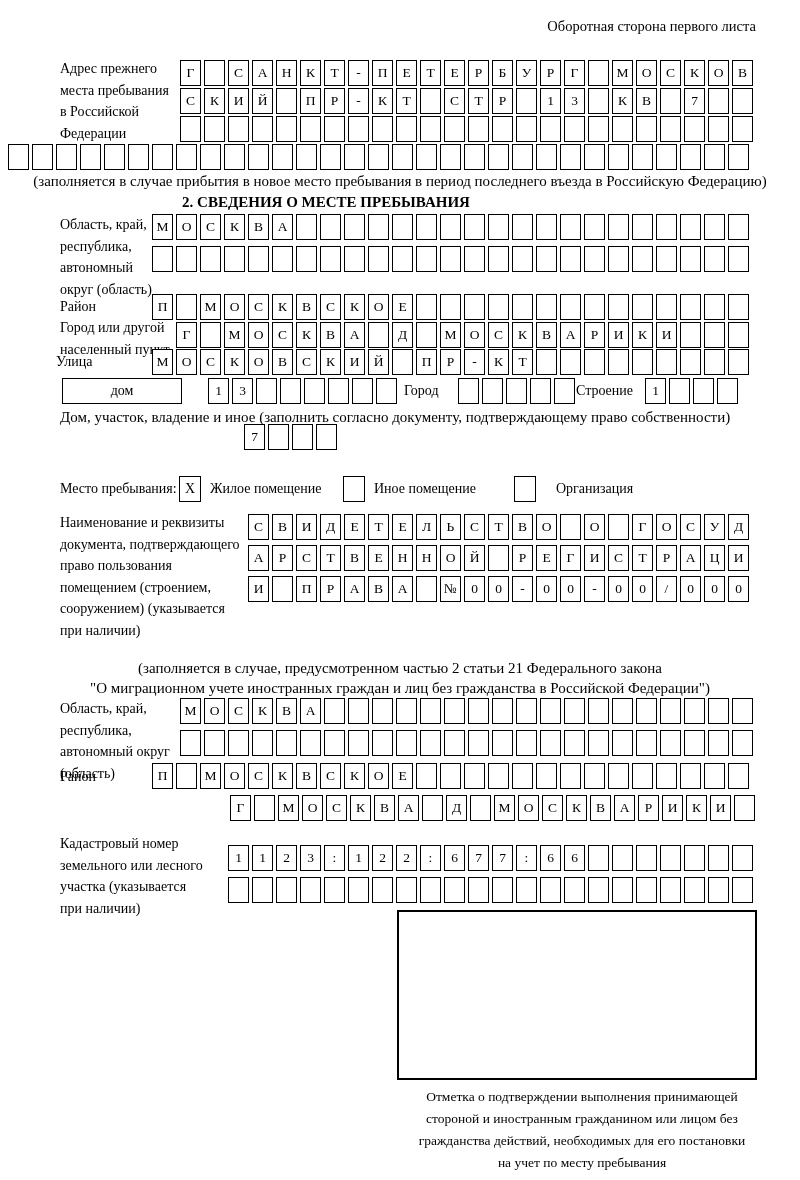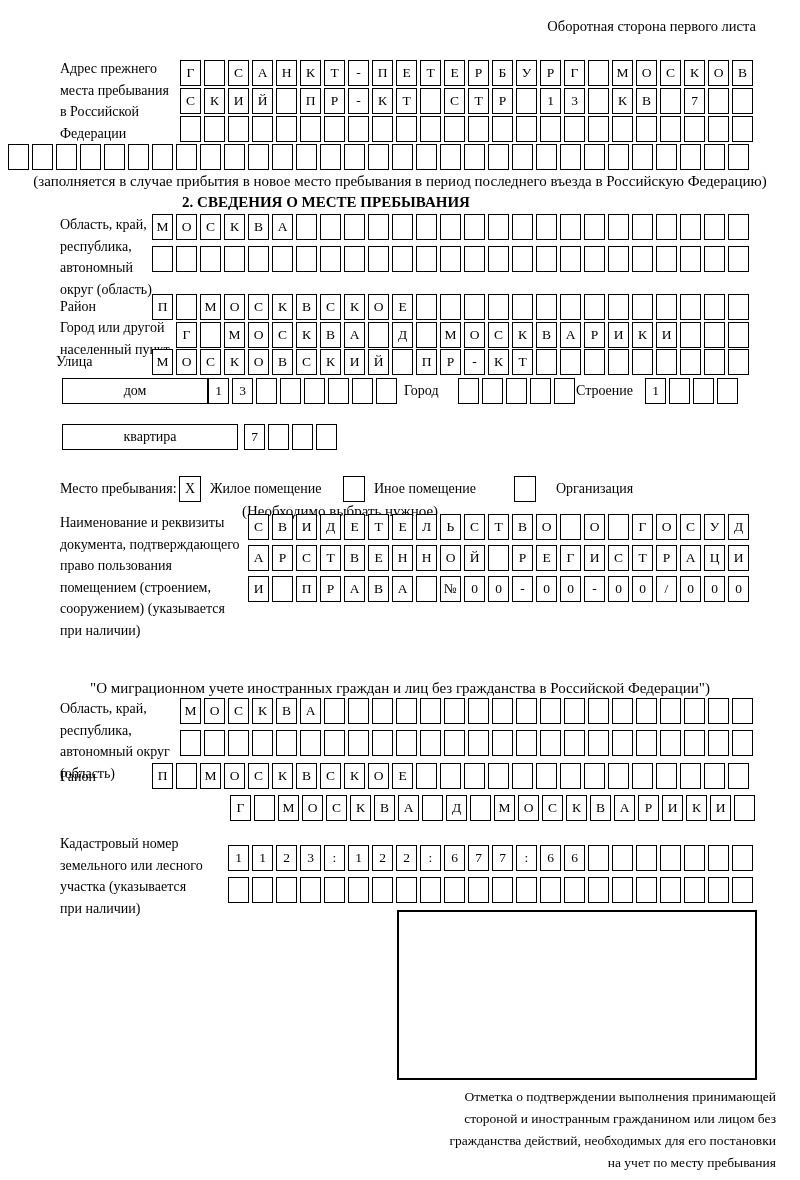--- a/index.html
+++ b/index.html
@@ -14,21 +14,21 @@
         font-size:13.5px;flex:0 0 auto;background:#fff;}
   .widebox{position:absolute;height:26px;border:1.8px solid #000;box-sizing:border-box;
         display:flex;align-items:center;justify-content:center;font-size:14px;background:#fff;}
   .checkbox{position:absolute;width:22px;height:26px;border:1.8px solid #000;box-sizing:border-box;
         display:flex;align-items:center;justify-content:center;font-size:14px;background:#fff;}
   .note{position:absolute;font-size:15px;line-height:17px;}
   .center{left:0;width:800px;text-align:center;}
   .sec-title{position:absolute;left:0;width:652px;text-align:center;font-weight:bold;font-size:15px;}
   .bigbox{position:absolute;left:397px;top:910px;width:360px;height:170px;
         border:2px solid #000;box-sizing:border-box;background:#fff;}
-  .caption{position:absolute;left:388px;top:1086px;width:388px;text-align:right;
+  .caption{position:absolute;left:388px;top:1086px;width:388px;text-align:center;
         font-size:13.5px;line-height:22px;white-space:pre-line;}
 </style>
 </head>
 <body>
 
 <div class="page">
 
   <div class="corner">Оборотная сторона первого листа</div>
 
   <div class="label" style="left:60px;top:58px">Адрес прежнего
@@ -289,21 +289,21 @@
       <div class="cell"></div>
       <div class="cell"></div>
       <div class="cell"></div>
       <div class="cell"></div>
       <div class="cell"></div>
       <div class="cell"></div>
       <div class="cell"></div>
       <div class="cell"></div>
     </div>
 
-  <div class="widebox" style="left:62px;top:378px;width:146px">дом</div>
+  <div class="widebox" style="left:62px;top:378px;width:120px">дом</div>
   <div class="cellrow" style="left:208px;top:378px">
       <div class="cell">1</div>
       <div class="cell">3</div>
       <div class="cell"></div>
       <div class="cell"></div>
       <div class="cell"></div>
       <div class="cell"></div>
       <div class="cell"></div>
       <div class="cell"></div>
     </div>
@@ -315,37 +315,36 @@
       <div class="cell"></div>
       <div class="cell"></div>
     </div>
   <div class="inline-label" style="left:576px;top:378px">Строение</div>
   <div class="cellrow" style="left:645px;top:378px">
       <div class="cell">1</div>
       <div class="cell"></div>
       <div class="cell"></div>
       <div class="cell"></div>
     </div>
-
-  <div class="widebox" style="left:62px;top:424px;width:176px">квартира</div>
+  <div class="note" style="left:60px;top:409px">Дом, участок, владение и иное (заполнить согласно документу, подтверждающему право собственности)</div>
+
   <div class="cellrow" style="left:244px;top:424px">
       <div class="cell">7</div>
       <div class="cell"></div>
       <div class="cell"></div>
       <div class="cell"></div>
     </div>
 
   <div class="inline-label" style="left:60px;top:476px">Место пребывания:</div>
   <div class="checkbox" style="left:179px;top:476px">X</div>
   <div class="inline-label" style="left:210px;top:476px">Жилое помещение</div>
   <div class="checkbox" style="left:343px;top:476px"></div>
   <div class="inline-label" style="left:374px;top:476px">Иное помещение</div>
   <div class="checkbox" style="left:514px;top:476px"></div>
   <div class="inline-label" style="left:556px;top:476px">Организация</div>
-  <div class="note" style="left:140px;top:503px;width:400px;text-align:center">(Необходимо выбрать нужное)</div>
 
   <div class="label" style="left:60px;top:512px">Наименование и реквизиты
 документа, подтверждающего
 право пользования
 помещением (строением,
 сооружением) (указывается
 при наличии)</div>
   <div class="cellrow" style="left:248px;top:514px">
       <div class="cell">С</div>
       <div class="cell">В</div>
@@ -409,20 +408,21 @@
       <div class="cell">0</div>
       <div class="cell">-</div>
       <div class="cell">0</div>
       <div class="cell">0</div>
       <div class="cell">/</div>
       <div class="cell">0</div>
       <div class="cell">0</div>
       <div class="cell">0</div>
     </div>
 
+  <div class="note center" style="top:660px">(заполняется в случае, предусмотренном частью 2 статьи 21 Федерального закона</div>
   <div class="note center" style="top:680px">"О миграционном учете иностранных граждан и лиц без гражданства в Российской Федерации")</div>
 
   <div class="label" style="left:60px;top:698px">Область, край,
 республика,
 автономный округ
 (область)</div>
   <div class="cellrow" style="left:180px;top:698px">
       <div class="cell">М</div>
       <div class="cell">О</div>
       <div class="cell">С</div>

